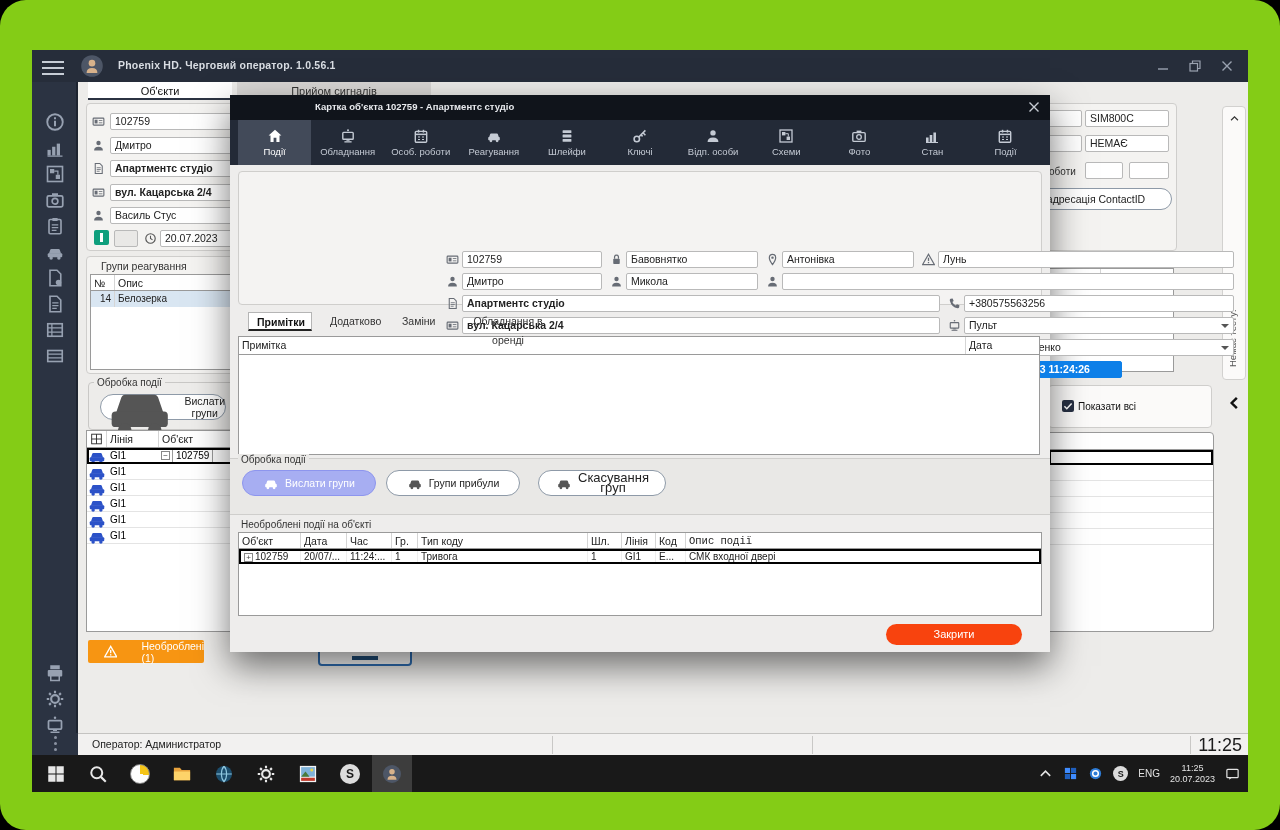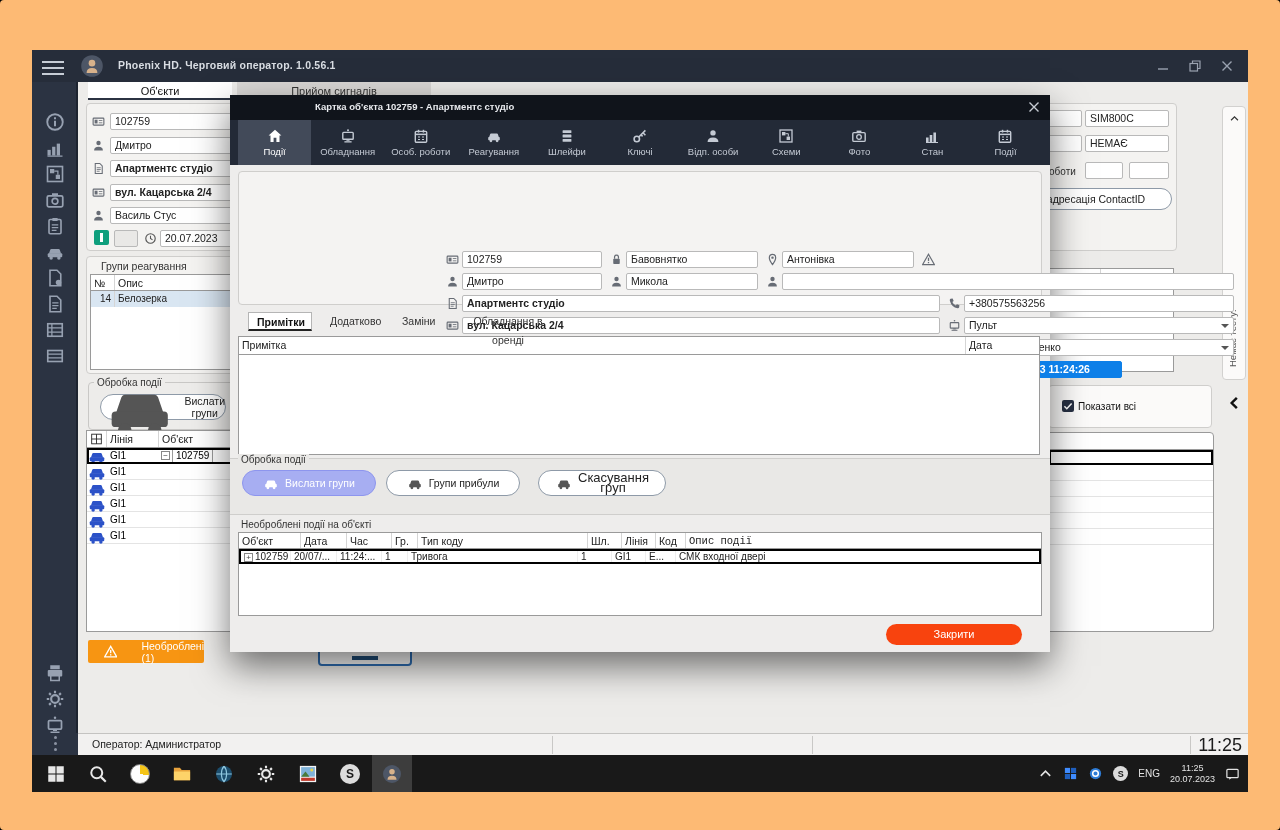--- a/index.html
+++ b/index.html
@@ -1,18 +1,18 @@
 <!DOCTYPE html>
 <html><head>
 <meta charset="utf-8">
 <style>
 *{box-sizing:border-box;margin:0;padding:0}
 html,body{width:1280px;height:830px;background:#000;overflow:hidden;
  font-family:"Liberation Sans","DejaVu Sans",sans-serif;-webkit-font-smoothing:antialiased}
-#bezel{position:absolute;inset:0;background:#fdba74;border-radius:4px}
+#bezel{position:absolute;inset:0;background:#84cc16;border-radius:26px}
 #screen{position:absolute;left:32px;top:50px;width:1216px;height:742px;background:#edecea;overflow:hidden}
 
 #titlebar{position:absolute;left:0;top:0;width:1216px;height:32px;background:#262d3a}
 #hamburger{position:absolute;left:8px;top:7px;width:26px;height:18px;cursor:pointer}
 #hamburger i{display:block;height:2px;background:#c7cdd6;margin:4px 2px 0}
 .avatar{position:absolute;width:24px;height:24px}
 .avatar svg{width:100%;height:100%}
 #apptitle{position:absolute;left:86px;top:9px;font-size:10.5px;font-weight:bold;color:#d9dde3;letter-spacing:.2px}
 .winctl{position:absolute;top:8px;width:18px;height:16px;color:#9aa2b0}
 .winctl svg{width:100%;height:100%}
@@ -723,20 +723,21 @@
           </svg>
         </div>
     <div class="fld" style="left:552px;top:156px;width:132px">Антонівка</div>
     <div class="fic" style="left:692px;top:158px">
           <svg viewBox="0 0 16 16" style="width:100%;height:100%;display:block">
             <path d="M8 1.6 L15.2 14.2 H.8 Z" fill="none" stroke="currentColor" stroke-width="1.5"></path>
             <rect x="7.2" y="5.8" width="1.6" height="4" fill="currentColor"></rect>
             <rect x="7.2" y="11" width="1.6" height="1.6" fill="currentColor"></rect>
           </svg>
         </div>
+    <div class="fld" style="left:708px;top:156px;width:296px">Лунь</div>
 
     <div class="fic" style="left:216px;top:180px">
           <svg viewBox="0 0 16 16" style="width:100%;height:100%;display:block">
             <circle cx="8" cy="4.9" r="2.7" fill="currentColor"></circle>
             <path d="M2.6 14 Q2.6 9.4 8 9.4 Q13.4 9.4 13.4 14 Z" fill="currentColor"></path>
           </svg>
         </div>
     <div class="fld" style="left:232px;top:178px;width:140px">Дмитро</div>
     <div class="fic" style="left:380px;top:180px">
           <svg viewBox="0 0 16 16" style="width:100%;height:100%;display:block">
@@ -838,21 +839,21 @@
             <div class="tcell" style="width: 46px;">Дата</div>
             <div class="tcell" style="width: 45px;">Час</div>
             <div class="tcell" style="width: 26px;">Гр.</div>
             <div class="tcell" style="width: 170px;">Тип коду</div>
             <div class="tcell" style="width: 34px;">Шл.</div>
             <div class="tcell" style="width: 34px;">Лінія</div>
             <div class="tcell" style="width: 30px;">Код</div>
             <div class="tcell" style="flex: 1 1 0%; border-right: none; font-family: Liberation Mono, monospace;">Опис події</div>
           </div>
       <div class="trow sel" id="dlg-ev-row" style="height:15px">
-            <div class="tcell" style="width: 52px; border-right: 1px solid rgb(238, 238, 238);"><span class="exp">+</span><span>102759</span></div>
+            <div class="tcell" style="width: 62px; border-right: 1px solid rgb(238, 238, 238);"><span class="exp">+</span><span>102759</span></div>
             <div class="tcell" style="width: 46px; border-right: 1px solid rgb(238, 238, 238);">20/07/...</div>
             <div class="tcell" style="width: 45px; border-right: 1px solid rgb(238, 238, 238);">11:24:...</div>
             <div class="tcell" style="width: 26px; border-right: 1px solid rgb(238, 238, 238);">1</div>
             <div class="tcell" style="width: 170px; border-right: 1px solid rgb(238, 238, 238);">Тривога</div>
             <div class="tcell" style="width: 34px; border-right: 1px solid rgb(238, 238, 238);">1</div>
             <div class="tcell" style="width: 34px; border-right: 1px solid rgb(238, 238, 238);">GI1</div>
             <div class="tcell" style="width: 30px; border-right: 1px solid rgb(238, 238, 238);">E...</div>
             <div class="tcell" style="flex: 1 1 0%; border-right: none;">СМК входної двері</div>
           </div>
     </div>

